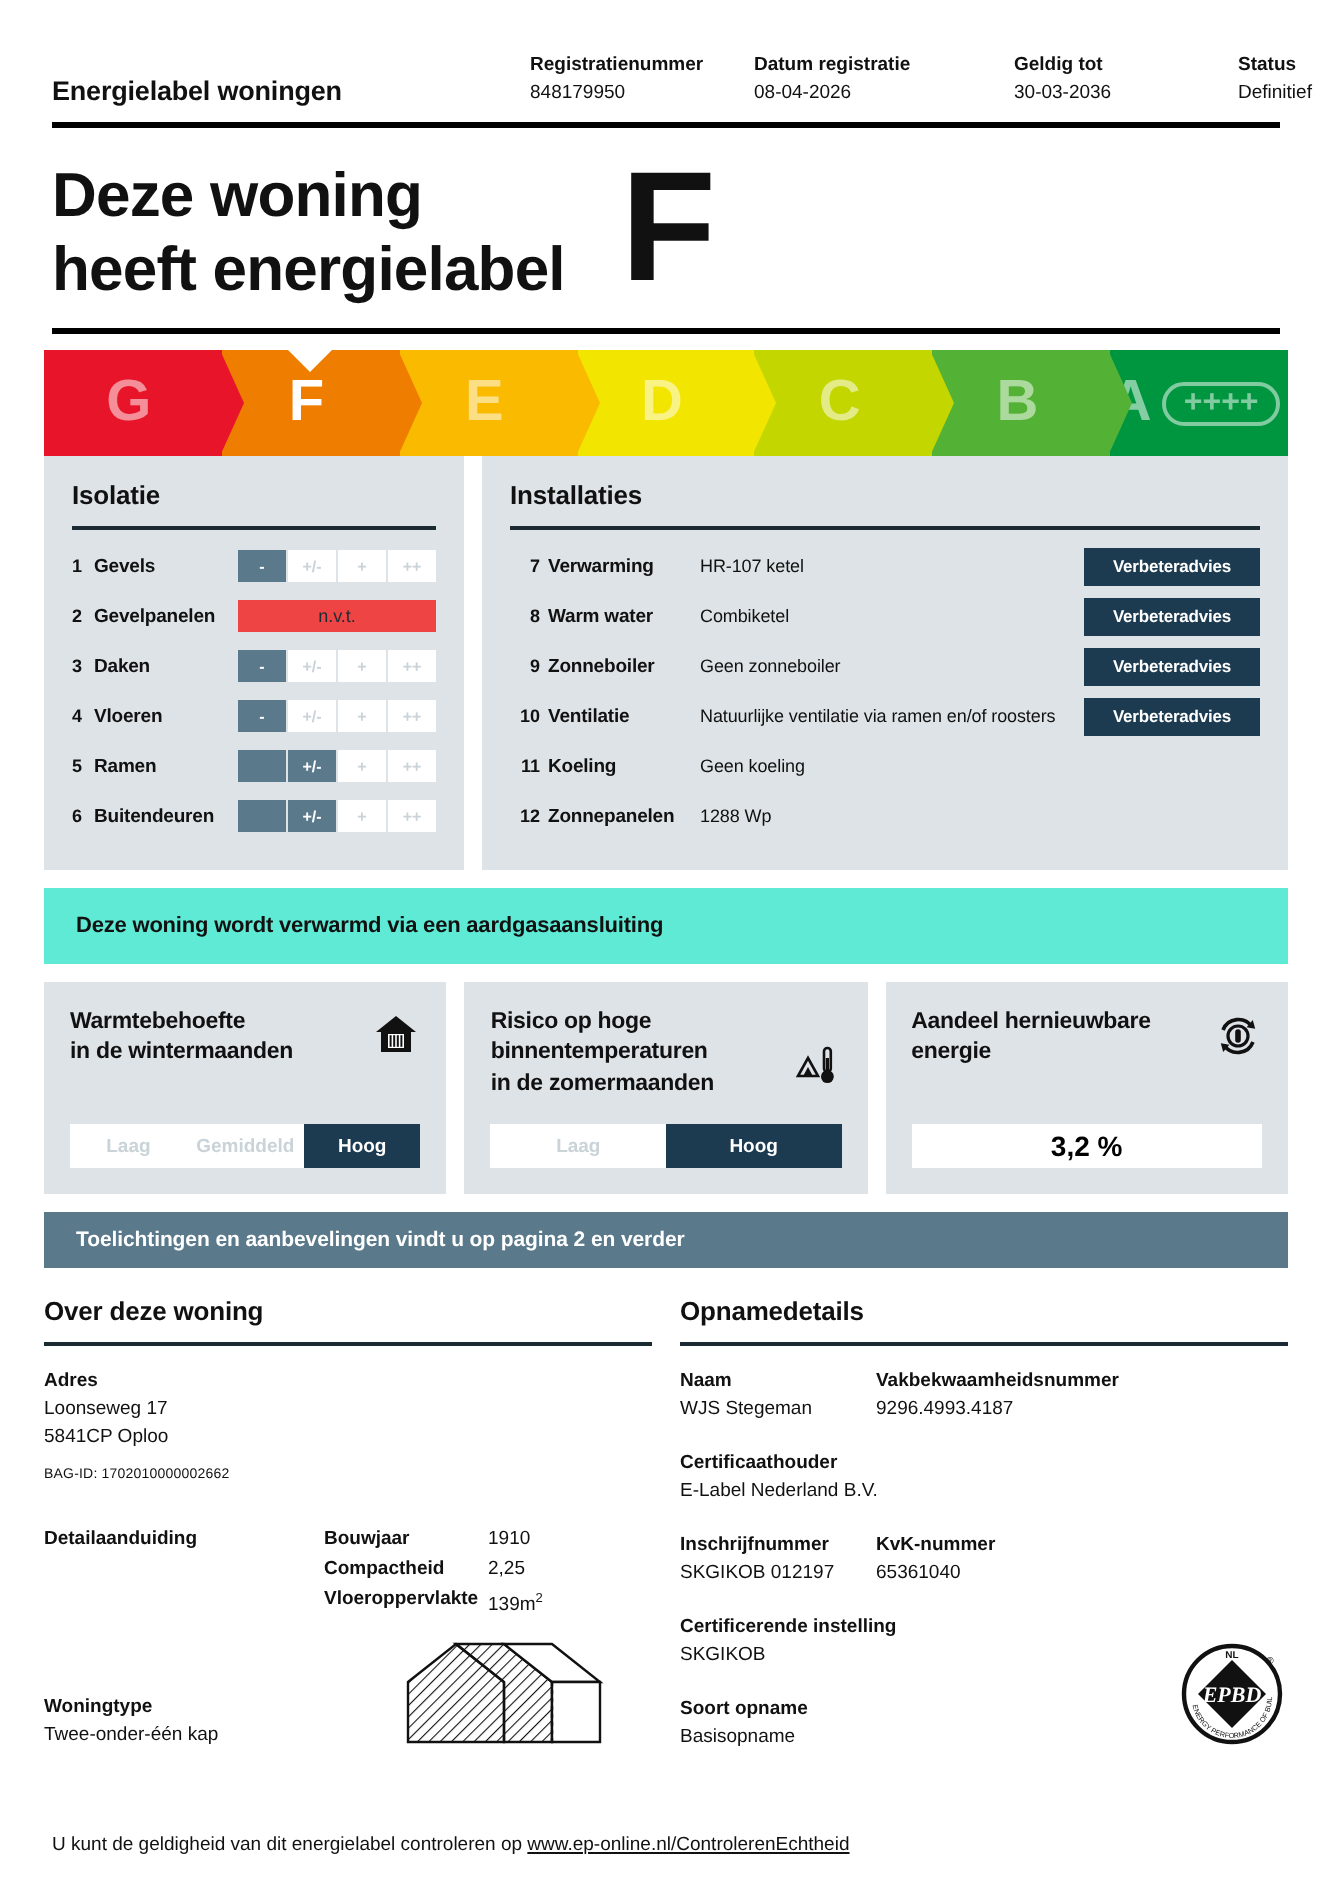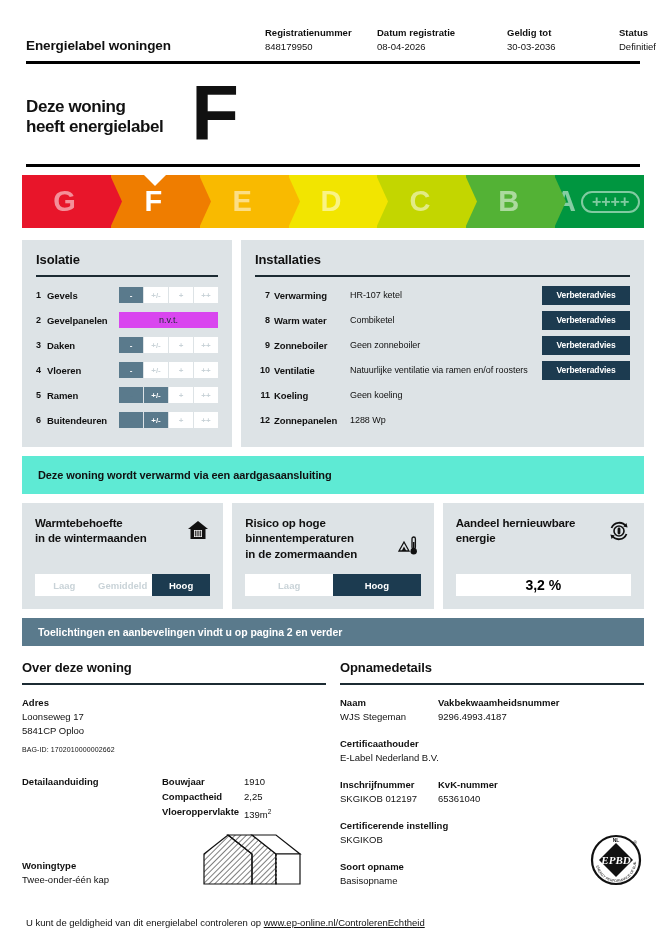--- a/index.html
+++ b/index.html
@@ -33,21 +33,21 @@
   .meta-value{font-size:9.5px;line-height:14px;margin-top:1px;}
   .rule-black{height:3px;background:#000;margin:7px 26px 0 26px;}
 
   
   .hero{
     display:flex;align-items:center;
     padding:14px 26px 0 26px;
     height:92px;box-sizing:border-box;
   }
   .hero-text{
-    font-size:17px;font-weight:bold;line-height:1.18;
+    font-size:31px;font-weight:bold;line-height:1.18;
     letter-spacing:-0.4px;flex:0 0 auto;
   }
   .hero-letter{
     font-size:78px;font-weight:bold;line-height:0.82;
     margin-left:28px;margin-top:-6px;letter-spacing:-2px;
   }
   .rule-black2{height:3px;background:#000;margin:8px 26px 0 26px;}
 
   
   .scale-wrap{
@@ -77,21 +77,21 @@
   }
   .plusbadge{
     position:relative;z-index:3;margin-left:5px;
     border:2px solid rgba(255,255,255,0.5);
     border-radius:11px;padding:1px 9px 2px 9px;
     font-size:16px;font-weight:bold;letter-spacing:0px;
     color:rgba(255,255,255,0.5);line-height:15px;
   }
 
   
-  .panels{display:flex;margin:12px 22px 0 22px;gap:9px;}
+  .panels{display:flex;margin:0 22px 0 22px;gap:9px;}
   .panel{background:#dde3e6;box-sizing:border-box;padding:12px 14px 14px 14px;}
   .panel.isolatie{flex:0 0 210px;}
   .panel.installaties{flex:1;}
   .panel h2{
     margin:0;font-size:13px;font-weight:bold;letter-spacing:-0.1px;
   }
   .panel-rule{height:1.5px;background:#1c2b33;margin:8px 0 6px 0;}
 
   .iso-row{display:flex;align-items:center;height:25px;}
   .iso-num{width:11px;font-size:9px;font-weight:bold;}
@@ -99,21 +99,21 @@
   .iso-cells{display:flex;width:99px;height:16px;}
   .cell{
     flex:1;display:flex;align-items:center;justify-content:center;
     font-size:8px;font-weight:bold;background:#ffffff;color:#c9d3d8;
     border-right:1px solid #dde3e6;box-sizing:border-box;
   }
   .cell:last-child{border-right:none;}
   .cell.on{background:#5a7a8c;color:#ffffff;}
   .cell.fill{background:#5a7a8c;color:#5a7a8c;}
   .cell.nvt{
-    flex:1 1 100%;background:#d946ef;color:#1c2b33;font-size:9px;
+    flex:1 1 100%;background:#ef4444;color:#1c2b33;font-size:9px;
     font-weight:normal;border:none;
   }
 
   .ins-row{display:flex;align-items:center;height:25px;}
   .ins-num{width:15px;font-size:9px;font-weight:bold;text-align:right;padding-right:4px;}
   .ins-name{flex:0 0 76px;font-size:9.5px;font-weight:bold;letter-spacing:-0.1px;}
   .ins-val{flex:1;font-size:9px;letter-spacing:-0.05px;}
   .advice{
     flex:0 0 88px;background:#1c3b50;color:#ffffff;
     font-size:8.5px;font-weight:bold;text-align:center;

